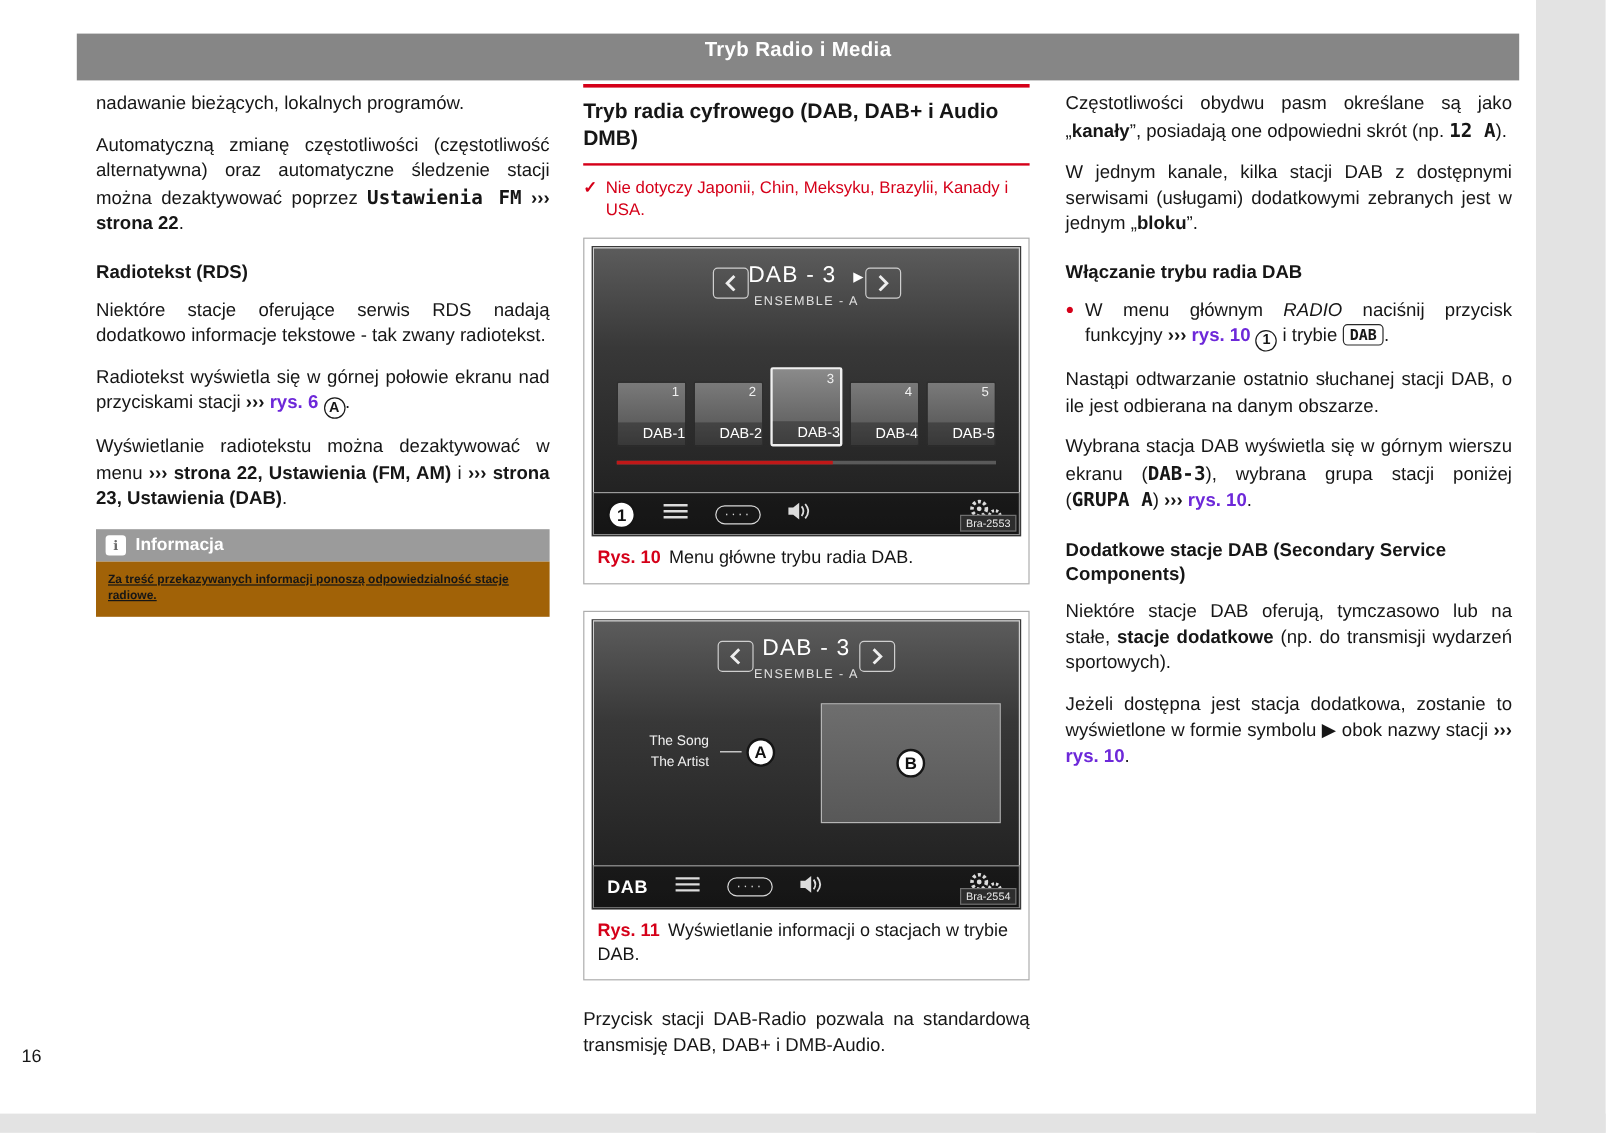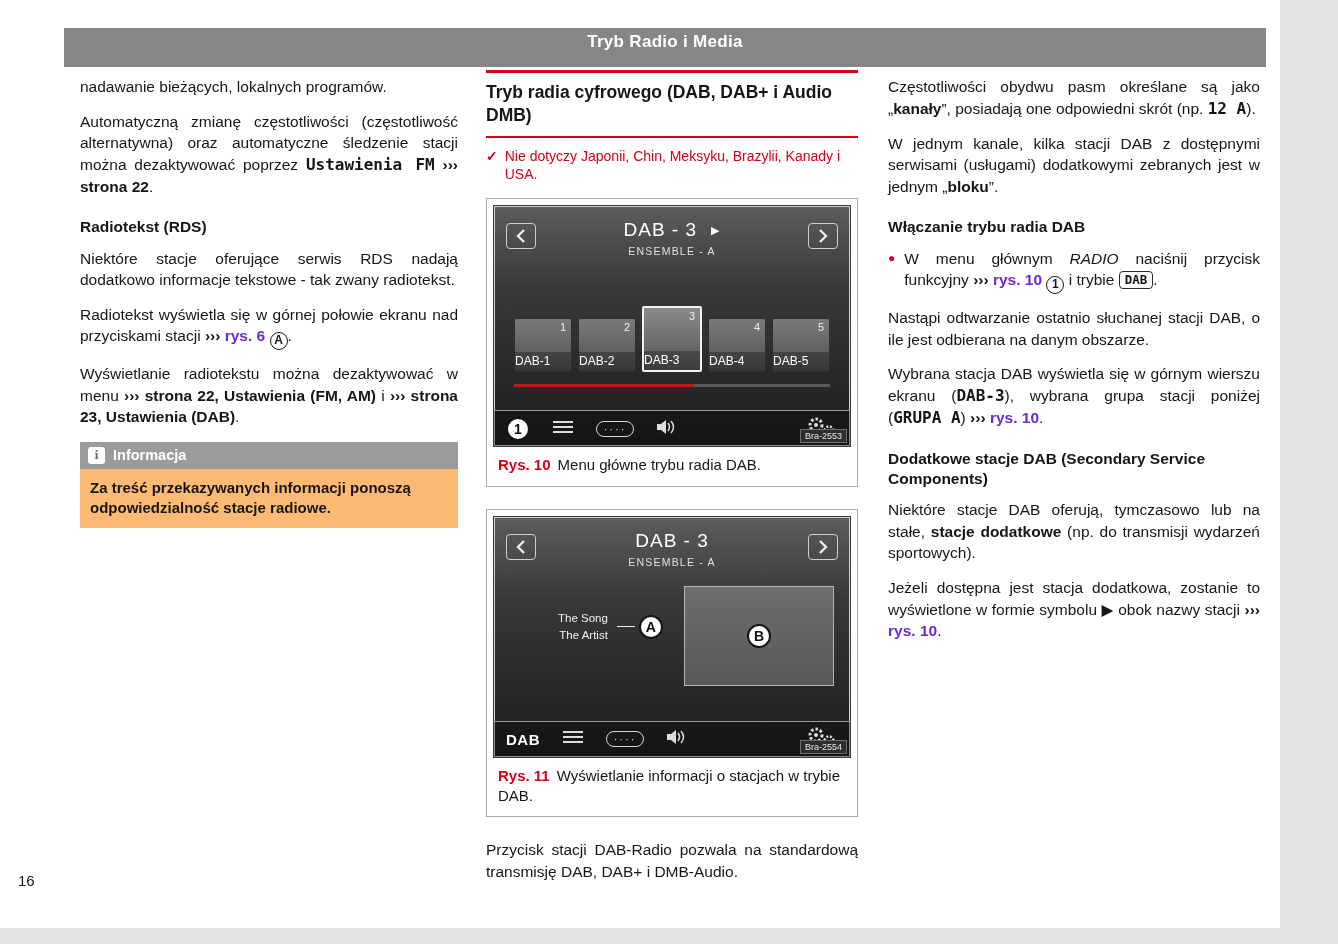--- a/index.html
+++ b/index.html
@@ -47,49 +47,49 @@
   .info-box { margin-top: 14px; }
   .info-head {
     background: #9b9b9b; color: #fff; font-weight: bold; font-size: 14.5px;
     display: flex; align-items: center; gap: 8px; padding: 4px 8px; height: 27px;
   }
   .info-icon {
     width: 17px; height: 17px; background: #fff; color: #6a6a6a; border-radius: 3px;
     display: flex; align-items: center; justify-content: center;
     font-size: 11px; font-weight: bold; font-family: "DejaVu Serif", serif;
   }
-  .info-body { background: #fdba74; font-weight: bold; font-size: 15px; line-height: 1.35; padding: 9px 10px 10px; }
+  .info-body { background: #a16207; font-weight: bold; font-size: 10px; line-height: 1.35; padding: 9px 10px 10px; text-decoration: underline; }
 
   .section-title {
     font-size: 17.5px; font-weight: bold; line-height: 1.3;
     border-top: 3px solid #d50019; border-bottom: 2px solid #d50019;
     padding: 8px 0 9px; margin-bottom: 9px;
   }
   .note-red { color: #d50019; font-size: 14px; line-height: 1.35; margin-bottom: 14px; display: flex; gap: 7px; }
   .check { font-weight: bold; }
 
   .figure-block { border: 1px solid #adadad; padding: 7px 7px 0; margin-bottom: 22px; background: #fff; }
   .screen {
     position: relative; height: 240px; color: #fff; overflow: hidden;
     background: linear-gradient(180deg, #5c5c5c 0%, #383838 35%, #1c1c1c 100%);
     box-shadow: inset 0 0 0 1px #cfcfcf, 0 0 0 1px #3a3a3a;
   }
-  .screen-header { display: flex; justify-content: space-between; align-items: flex-start; padding: 13px 12px 0; }
+  .screen-header { display: flex; justify-content: center; align-items: flex-start; padding: 13px 12px 0; }
   .chev-btn {
     width: 30px; height: 26px; border: 1.5px solid #cfcfcf; border-radius: 4px;
     display: flex; align-items: center; justify-content: center; margin-top: 4px;
   }
   .screen-title { font-size: 19px; letter-spacing: 1px; display: flex; align-items: center; gap: 14px; justify-content: center; }
   .play { font-size: 11px; }
   .screen-sub { font-size: 10.5px; color: #e0e0e0; letter-spacing: 1.2px; text-align: center; margin-top: 4px; }
 
   .stations { position: absolute; left: 20px; right: 20px; top: 100px; display: flex; gap: 6px; align-items: flex-end; height: 66px; }
   .station { position: relative; flex: 1; height: 54px; background: linear-gradient(#7a7a7a, #4f4f4f); border: 1px solid #2e2e2e; border-radius: 2px; }
   .station .num { position: absolute; top: 2px; right: 5px; font-size: 11px; color: #f0f0f0; }
-  .station .lbl { position: absolute; bottom: 0; left: 0; right: 0; height: 19px; line-height: 19px; text-align: left; font-size: 12px; background: rgba(0,0,0,.28); }
+  .station .lbl { position: absolute; bottom: 0; left: 0; right: 0; height: 19px; line-height: 19px; text-align: right; font-size: 12px; background: rgba(0,0,0,.28); }
   .station.selected { height: 66px; border: 2px solid #f0f0f0; background: linear-gradient(#8a8a8a, #565656); }
 
   .track { position: absolute; left: 20px; right: 20px; top: 178px; height: 3px; background: #5a5a5a; }
   .track-red { width: 57%; height: 3px; background: #c01818; }
 
   .toolbar {
     position: absolute; left: 0; right: 0; bottom: 0; height: 36px;
     border-top: 1px solid #9a9a9a; display: flex; align-items: center;
     gap: 22px; padding: 0 12px; background: rgba(10,10,10,.35);
   }
@@ -104,21 +104,21 @@
     font-size: 11px; letter-spacing: 2px; line-height: 10px; flex: 0 0 auto;
   }
   .tb-spacer { flex: 1; }
   .mode-label { font-size: 15px; font-weight: bold; letter-spacing: .5px; }
   .code { position: absolute; right: 3px; bottom: 3px; font-size: 9px; color: #e8e8e8; background: #2d2d2d; border: 1px solid #6f6f6f; padding: 1px 4px; }
 
   .caption { padding: 9px 4px 10px; font-size: 15px; line-height: 1.35; color: #161616; text-align: left; }
   .caption-label { color: #d50019; font-weight: bold; margin-right: 7px; }
 
   .fig11-body { position: relative; height: 150px; }
-  .song-row { position: absolute; left: 64px; top: 42px; display: flex; align-items: center; }
+  .song-row { position: absolute; left: 47px; top: 42px; display: flex; align-items: center; }
   .song-text { text-align: right; font-size: 11.5px; color: #f0f0f0; line-height: 1.5; }
   .dash { width: 18px; height: 0; border-top: 1.5px solid #e8e8e8; margin: 0 4px 0 9px; }
   .bbox {
     position: absolute; right: 16px; top: 18px; width: 150px; height: 100px;
     border: 1px solid #b5b5b5; background: linear-gradient(#6e6e6e, #585858);
     display: flex; align-items: center; justify-content: center;
   }
 
   .bullet { display: flex; gap: 9px; margin-bottom: 13px; }
   .bullet-dot { color: #d50019; font-size: 12px; line-height: 21px; flex: 0 0 auto; }

